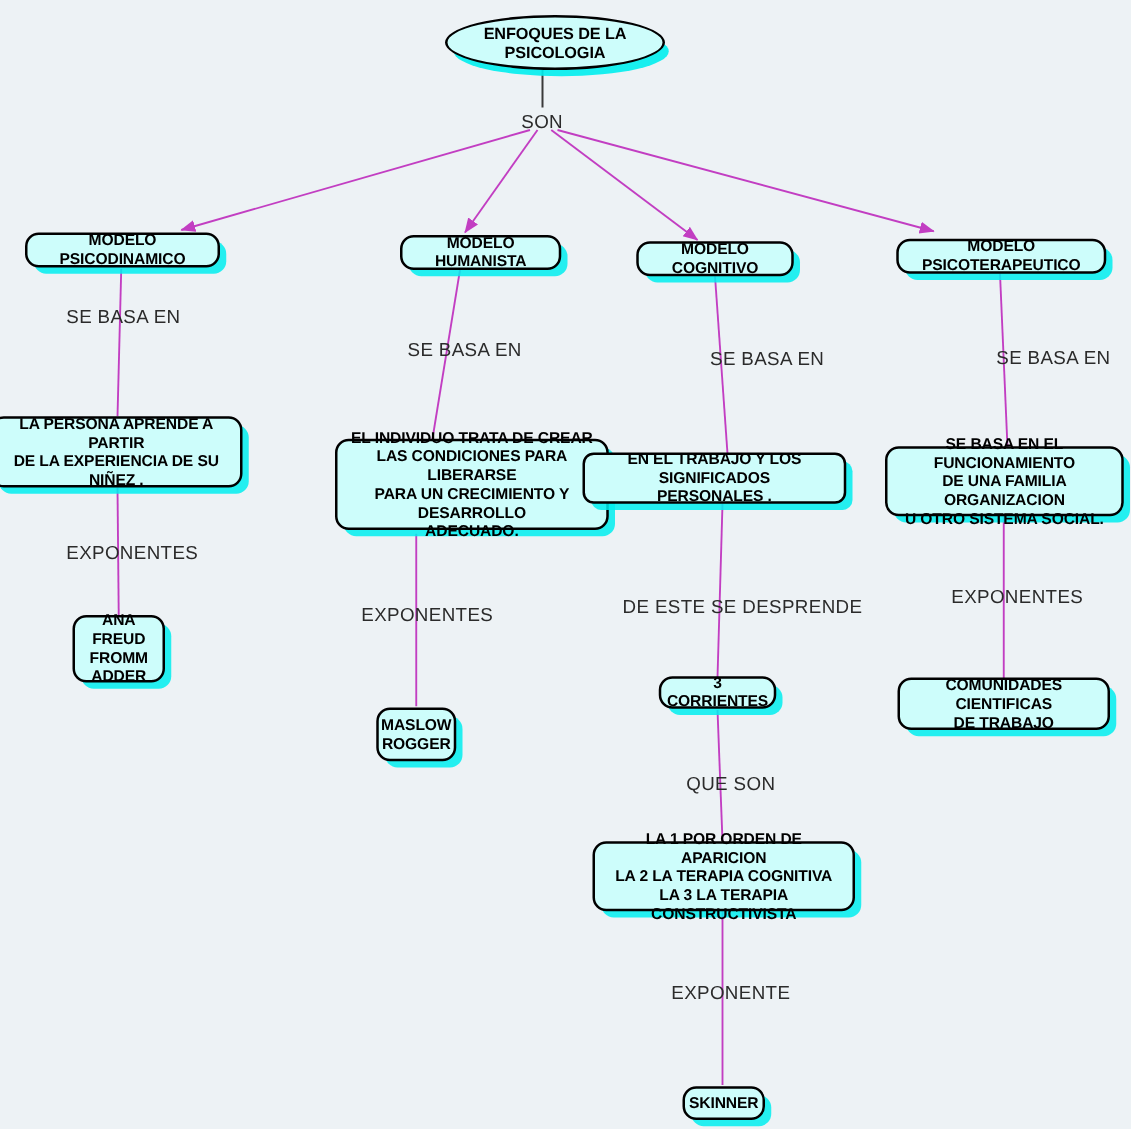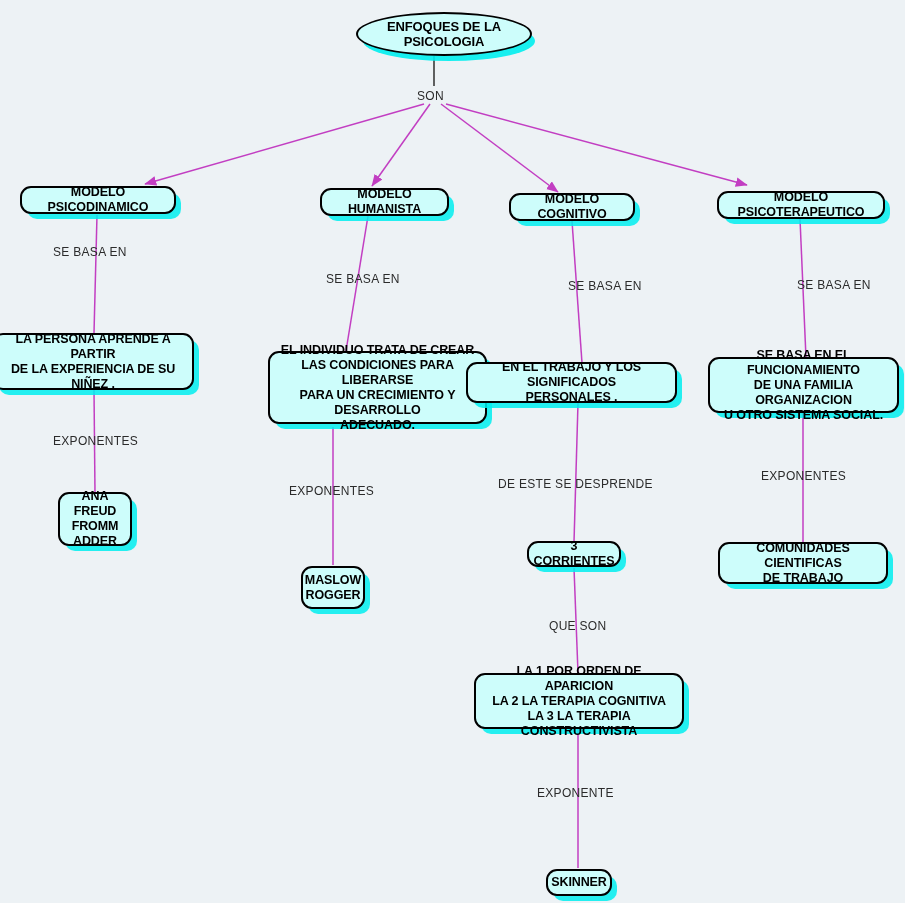--- a/index.html
+++ b/index.html
@@ -54,21 +54,21 @@
     box-shadow: 5px 7px 0 -2px rgba(0, 238, 238, 0.9);
   }
   .node .txt {
     display: block;
     white-space: pre-line;
   }
 
   
   .elabel {
     position: absolute;
-    font-size: 12px;
+    font-size: 15px;
     font-weight: normal;
     color: #2b2b2b;
     letter-spacing: 0.3px;
     white-space: nowrap;
     background: transparent;
     z-index: 4;
     text-align: center;
   }
 </style>
 </head>
@@ -141,21 +141,21 @@
 LAS CONDICIONES PARA LIBERARSE
 PARA UN CRECIMIENTO Y DESARROLLO
 ADECUADO.</span>
   </div>
 
   <div class="node" style="left:301px; top:566px; width:64px; height:43px;">
     <span class="txt">MASLOW
 ROGGER</span>
   </div>
 
-  <div class="node" style="left:466px; top:362px; width:211px; height:41px;">
+  <div class="node" style="left:466px; top:362px; width:211px; height:41px;border-radius:9px;">
     <span class="txt">EN EL TRABAJO Y LOS SIGNIFICADOS
 PERSONALES .</span>
   </div>
 
   <div class="node" style="left:527px; top:541px; width:94px; height:26px;">
     <span class="txt">3 CORRIENTES</span>
   </div>
 
   <div class="node" style="left:474px; top:673px; width:210px; height:56px;">
     <span class="txt">LA 1 POR ORDEN DE APARICION

